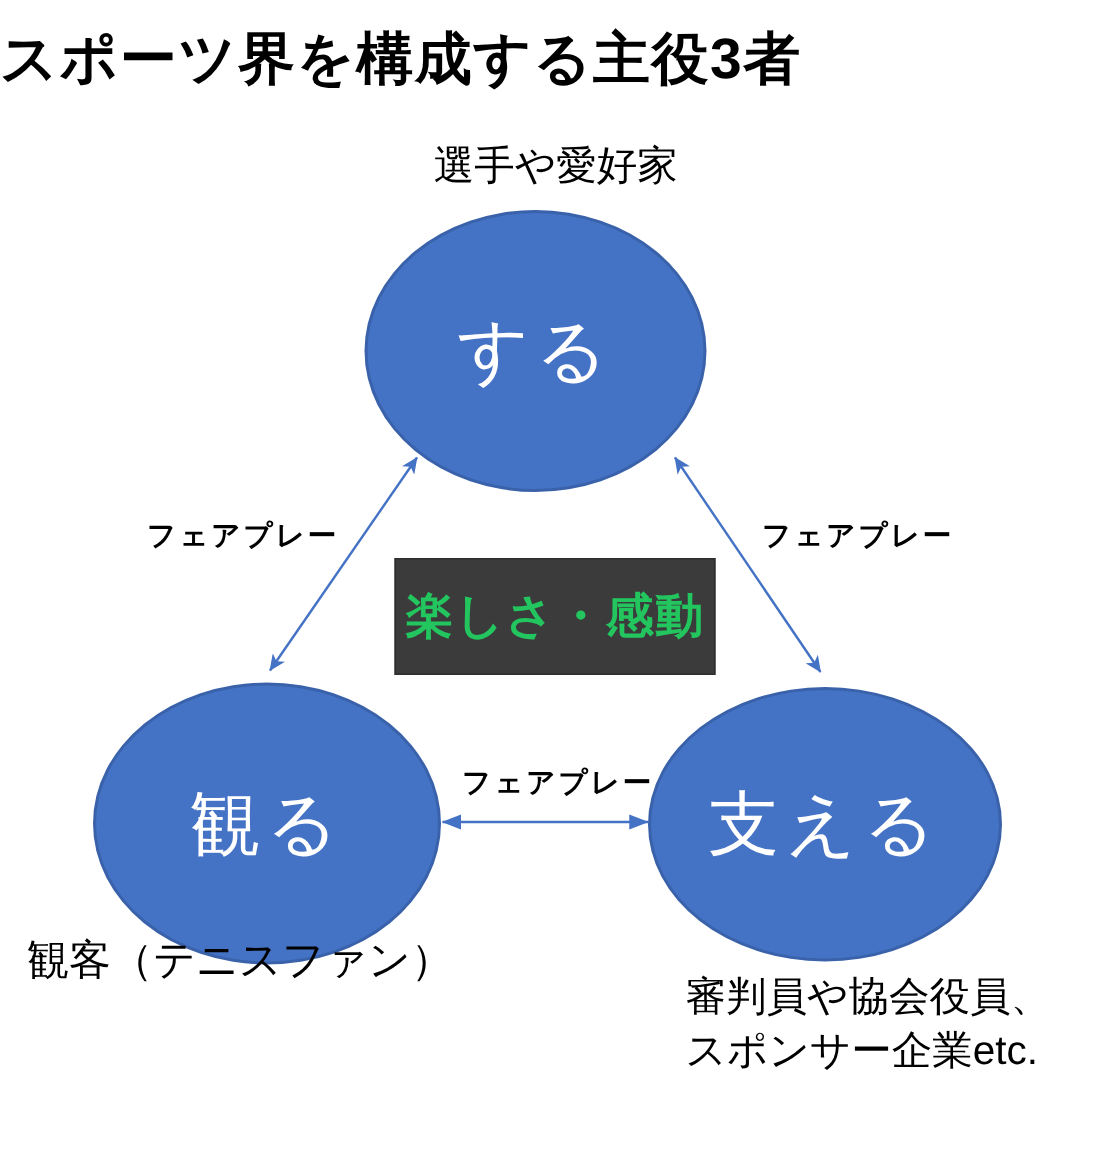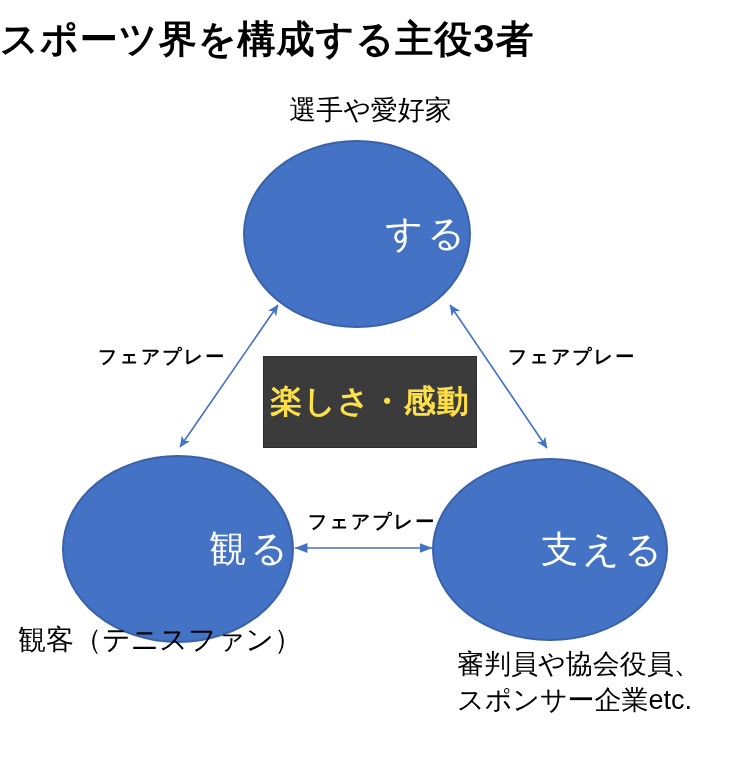--- a/index.html
+++ b/index.html
@@ -52,42 +52,42 @@
   }
   .caption-support span { display: block; margin-left: 10px; }
   .ellipse {
     position: absolute;
     border-radius: 50%;
     background: #4472c4;
     border: 2px solid #3a62ab;
     box-sizing: border-box;
     display: flex;
     align-items: center;
-    justify-content: flex-end;
+    justify-content: center;
     color: #ffffff;
-    font-size: 37px;
+    font-size: 47px;
     font-weight: 500;
     letter-spacing: 4px;
   }
   .ellipse-do      { left: 243px; top: 140px; width: 228px; height: 188px; }
   .ellipse-watch   { left:  62px; top: 455px; width: 232px; height: 188px; }
   .ellipse-support { left: 432px; top: 458px; width: 236px; height: 183px; }
   .center-box {
     position: absolute;
     left: 263px;
-    top: 356px;
+    top: 372px;
     width: 214px;
-    height: 92px;
+    height: 78px;
     background: #3b3b3b;
     border: 1px solid #2e2e2e;
     box-sizing: border-box;
     display: flex;
     align-items: center;
     justify-content: center;
-    color: #fde047;
+    color: #22c55e;
     font-size: 32px;
     font-weight: bold;
     letter-spacing: 1px;
   }
   .edge-label {
     position: absolute;
     font-size: 19px;
     font-weight: bold;
     letter-spacing: 2px;
     white-space: nowrap;

